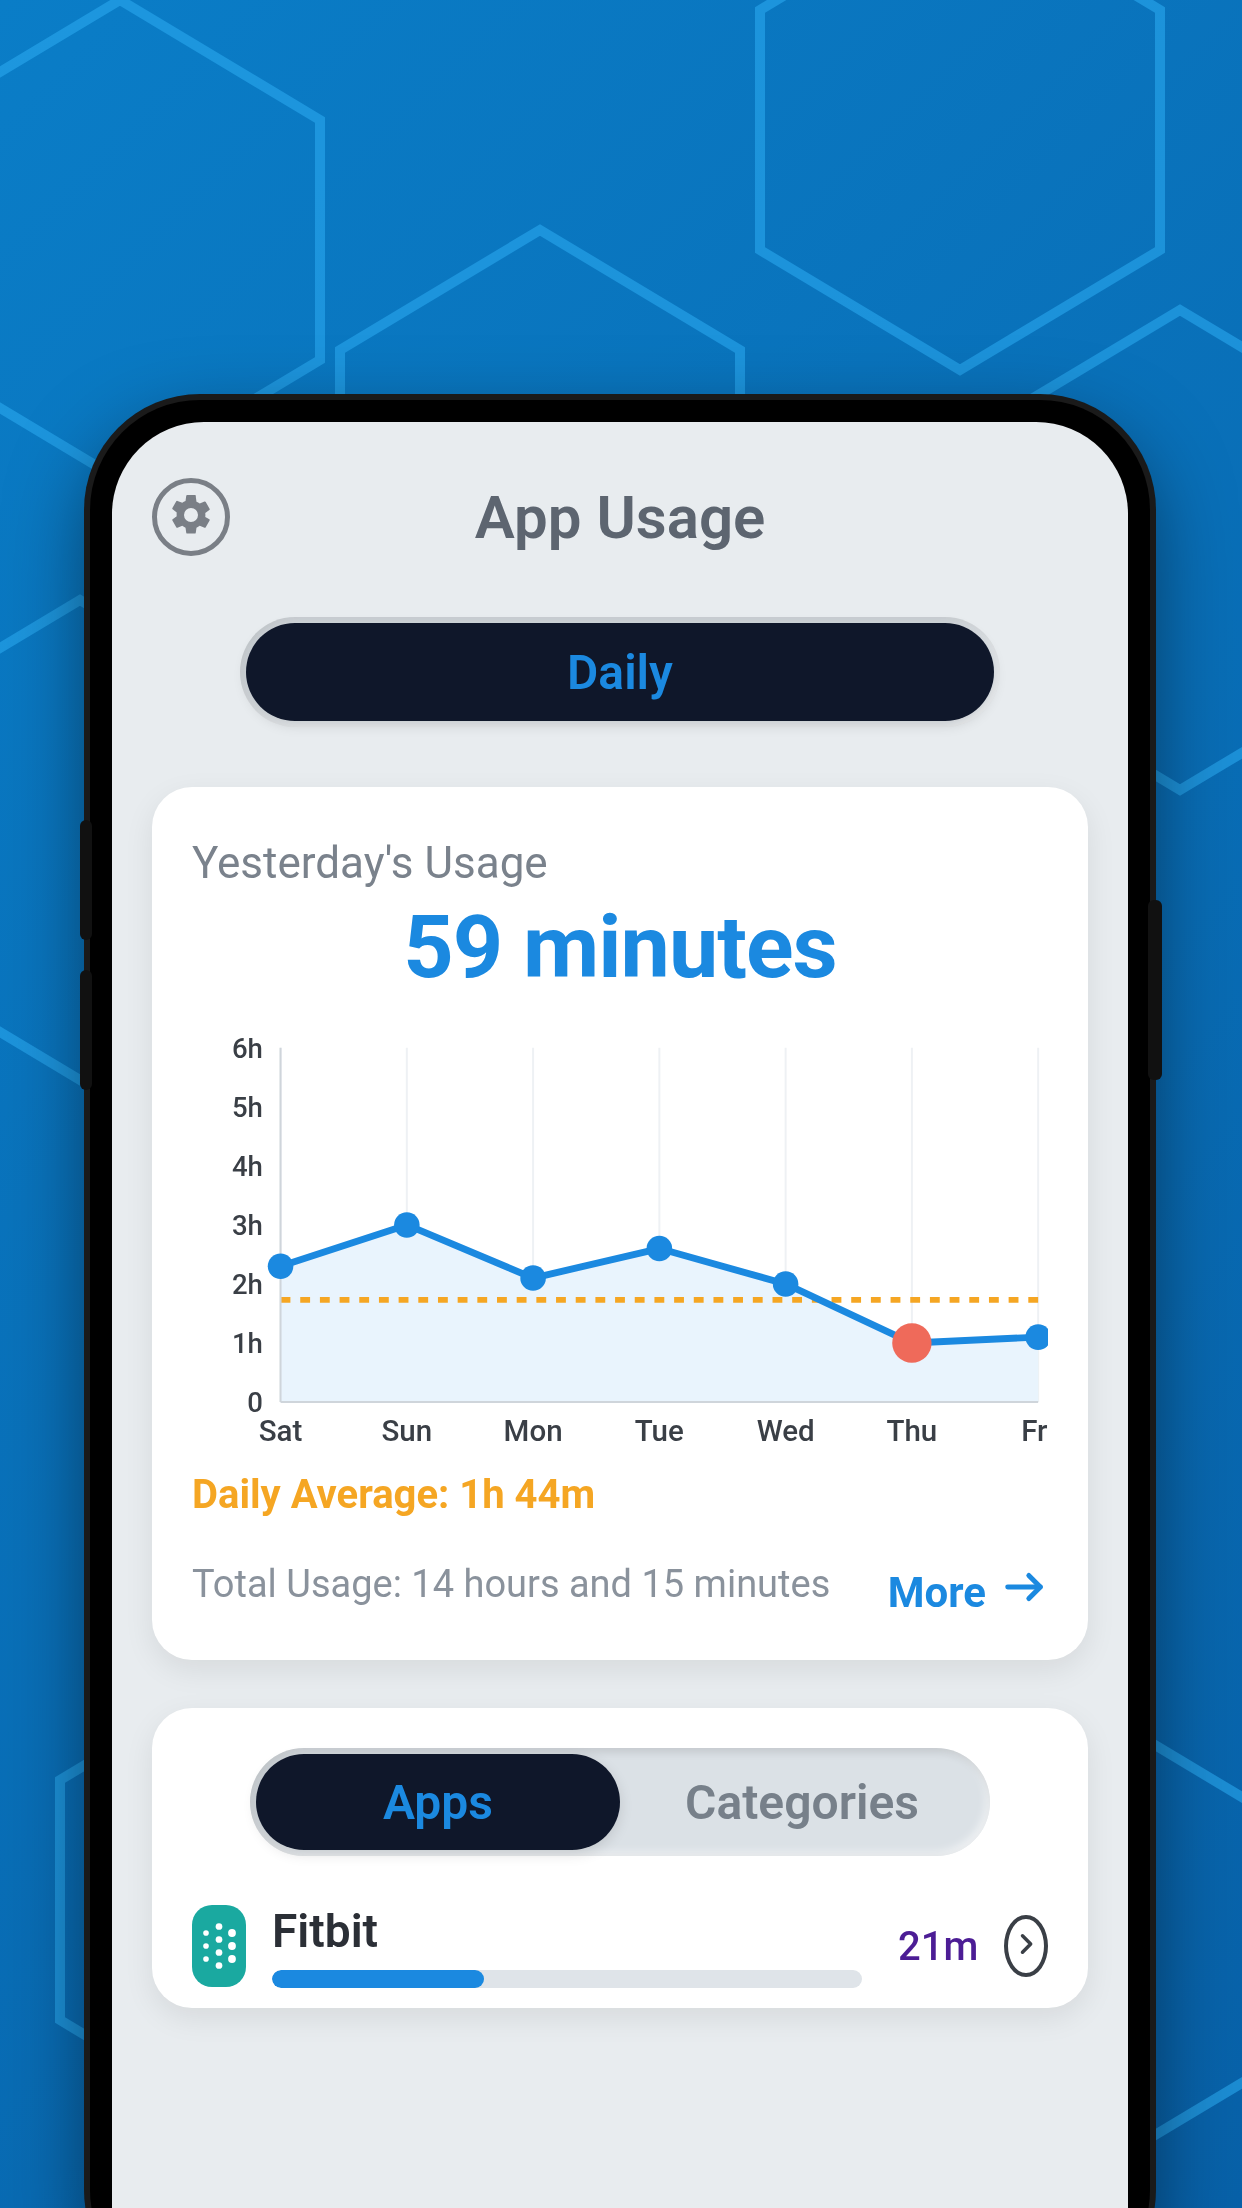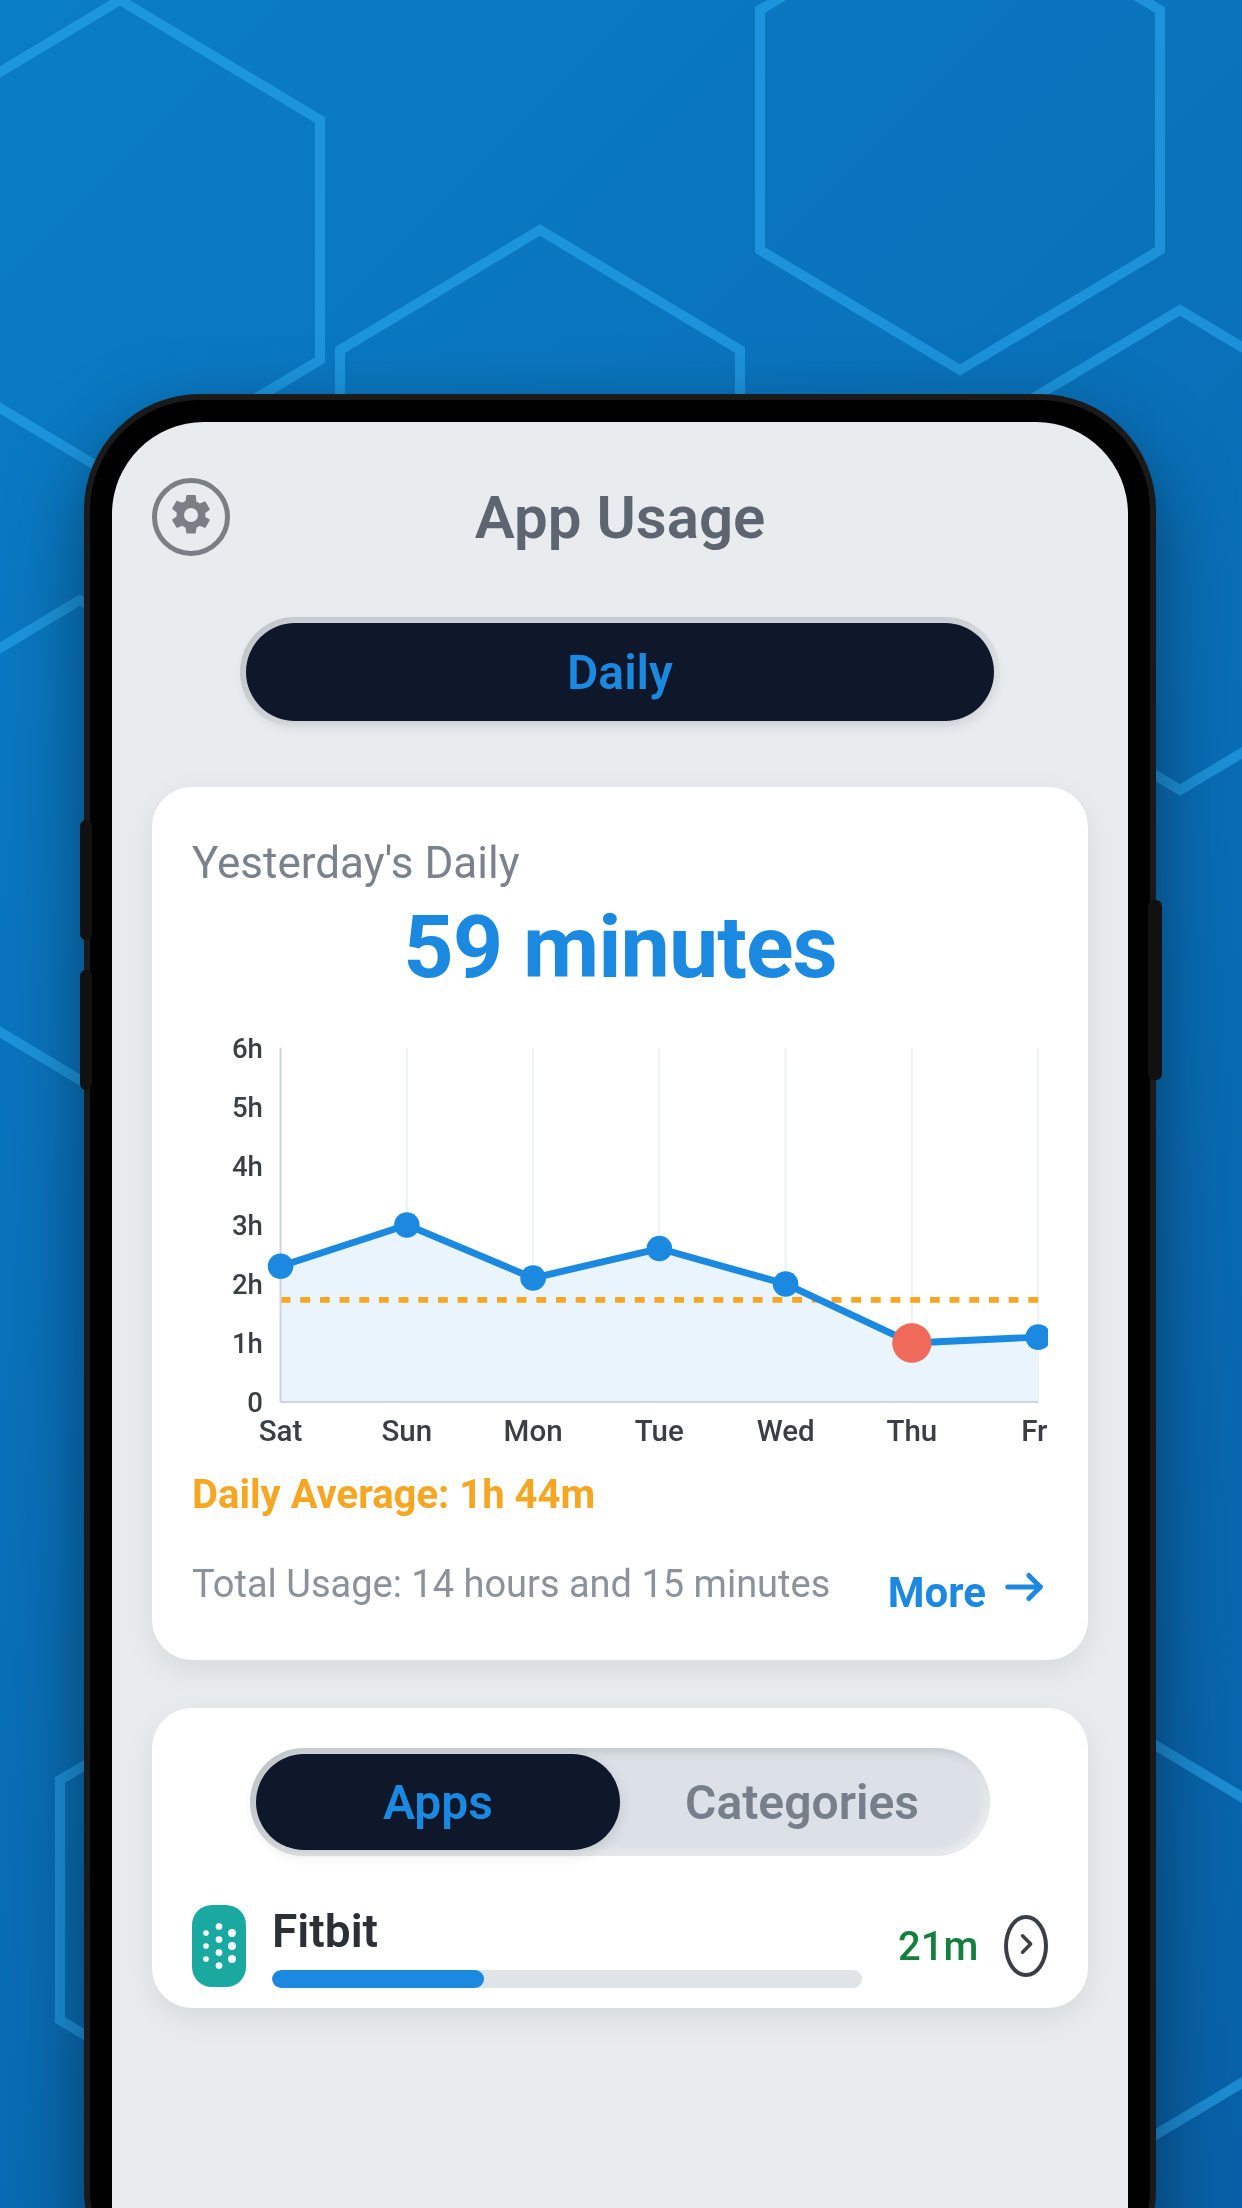--- a/index.html
+++ b/index.html
@@ -104,21 +104,21 @@
     box-shadow: inset 3px 3px 10px rgba(0,0,0,0.15), inset -3px -3px 10px rgba(255,255,255,0.7);
     padding: 6px;
   }
   .app-row { display: flex; align-items: center; gap: 26px; margin-top: 48px; padding-bottom: 20px; }
   .app-icon { width: 82px; height: 82px; border-radius: 20px; background: #1aa9a0; display: flex; align-items: center; justify-content: center; }
   .app-icon svg { width: 52px; height: 52px; }
   .app-main { flex: 1; }
   .app-name { font-size: 46px; font-weight: 600; color: #2b2f36; }
   .app-bar { margin-top: 12px; height: 18px; background: #dfe4e9; border-radius: 10px; overflow: hidden; width: 590px; }
   .app-bar-fill { height: 100%; background: #1b89e0; border-radius: 10px; }
-  .app-time { font-size: 40px; color: #15803d; font-weight: 500; margin-left: 10px; }
+  .app-time { font-size: 40px; color: #4c1d95; font-weight: 500; margin-left: 10px; }
   .app-chev { width: 62px; height: 62px; border: 4px solid #3a3f46; border-radius: 50%; display: flex; align-items: center; justify-content: center; }
   .app-chev svg { width: 28px; height: 28px; }
 </style>
 </head>
 <body>
 
 <div class="hexbg">
   <svg viewBox="0 0 1242 2208" preserveAspectRatio="none">
     <g stroke="#2aa8ef" stroke-width="10" fill="none" opacity="0.6">
       <polygon points="-80,120 120,0 320,120 320,360 120,480 -80,360"></polygon>
@@ -149,21 +149,21 @@
           </span>
         </div>
         <div class="title">App Usage</div>
       </div>
 
       <div class="segmented">
         <div class="seg active">Daily</div>
       </div>
 
       <div class="card">
-        <div class="card-label">Yesterday's Daily</div>
+        <div class="card-label">Yesterday's Usage</div>
         <div class="big-value">59 minutes</div>
 
         <div class="chart-wrap">
           <svg id="usage-chart-svg" viewBox="0 0 870 420">
               <line x1="90" y1="10" x2="90" y2="370" stroke="#eef1f4" stroke-width="2"></line>
               <line x1="218.33333333333334" y1="10" x2="218.33333333333334" y2="370" stroke="#eef1f4" stroke-width="2"></line>
               <line x1="346.6666666666667" y1="10" x2="346.6666666666667" y2="370" stroke="#eef1f4" stroke-width="2"></line>
               <line x1="475" y1="10" x2="475" y2="370" stroke="#eef1f4" stroke-width="2"></line>
               <line x1="603.3333333333334" y1="10" x2="603.3333333333334" y2="370" stroke="#eef1f4" stroke-width="2"></line>
               <line x1="731.6666666666667" y1="10" x2="731.6666666666667" y2="370" stroke="#eef1f4" stroke-width="2"></line>

